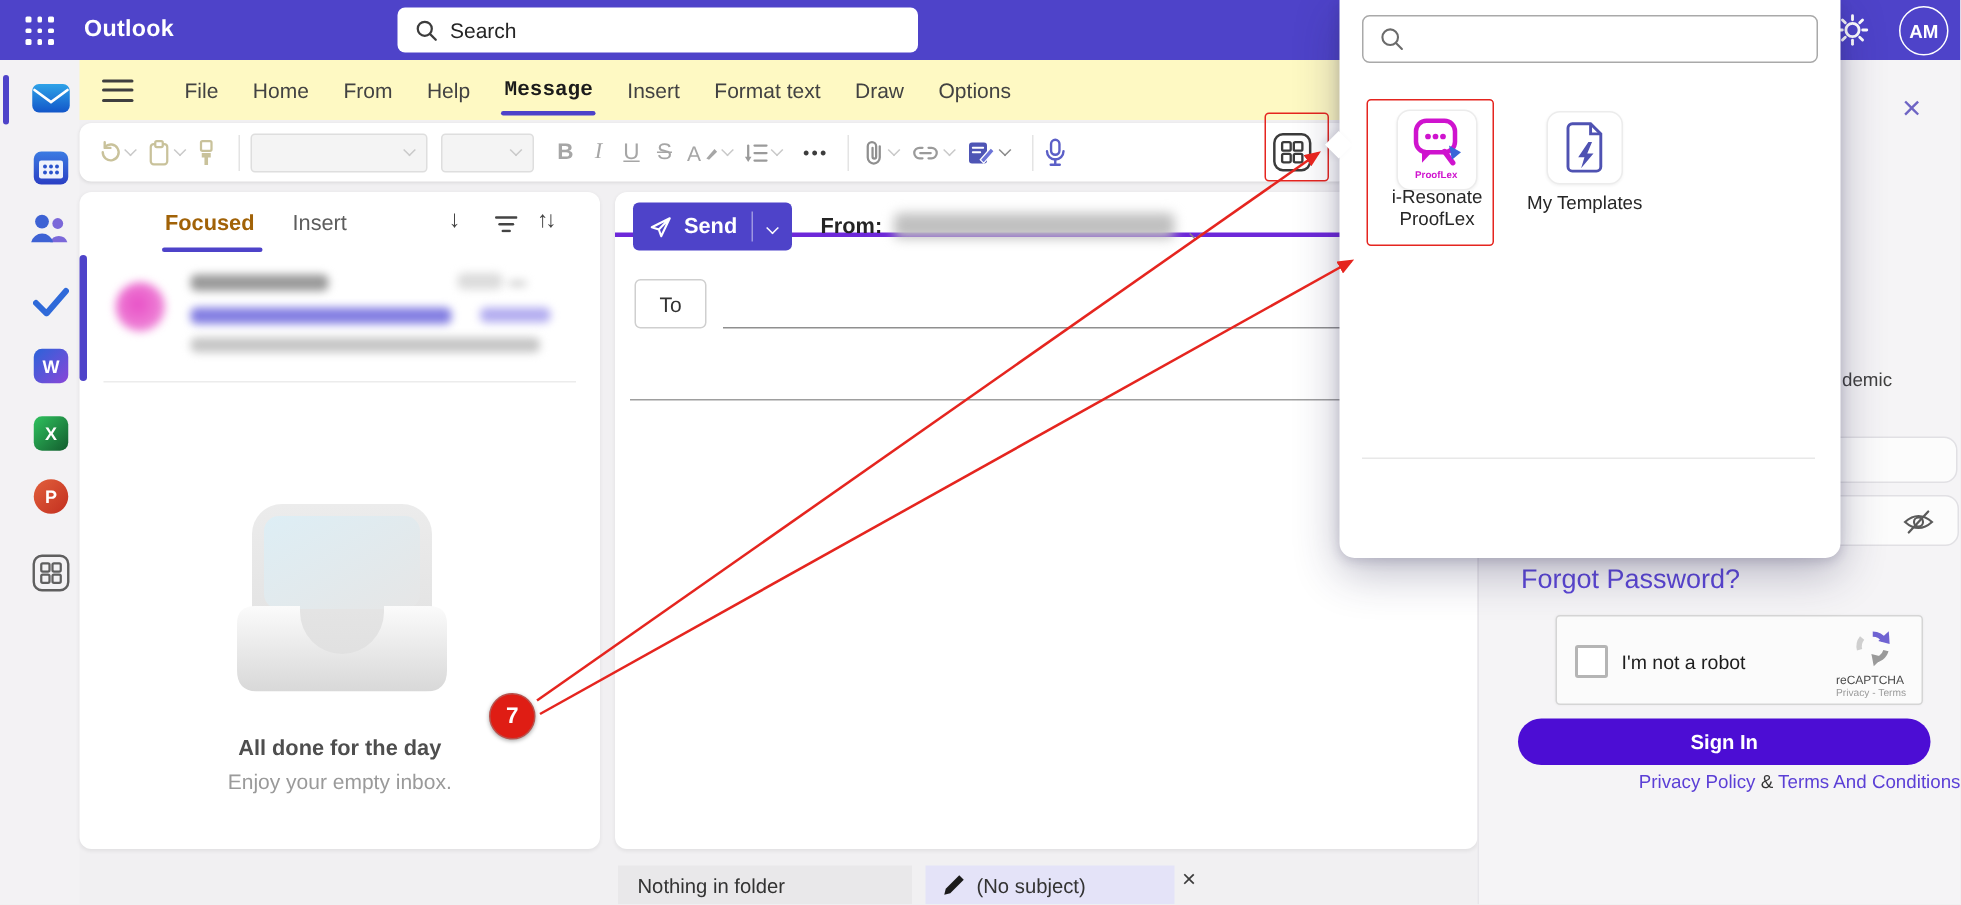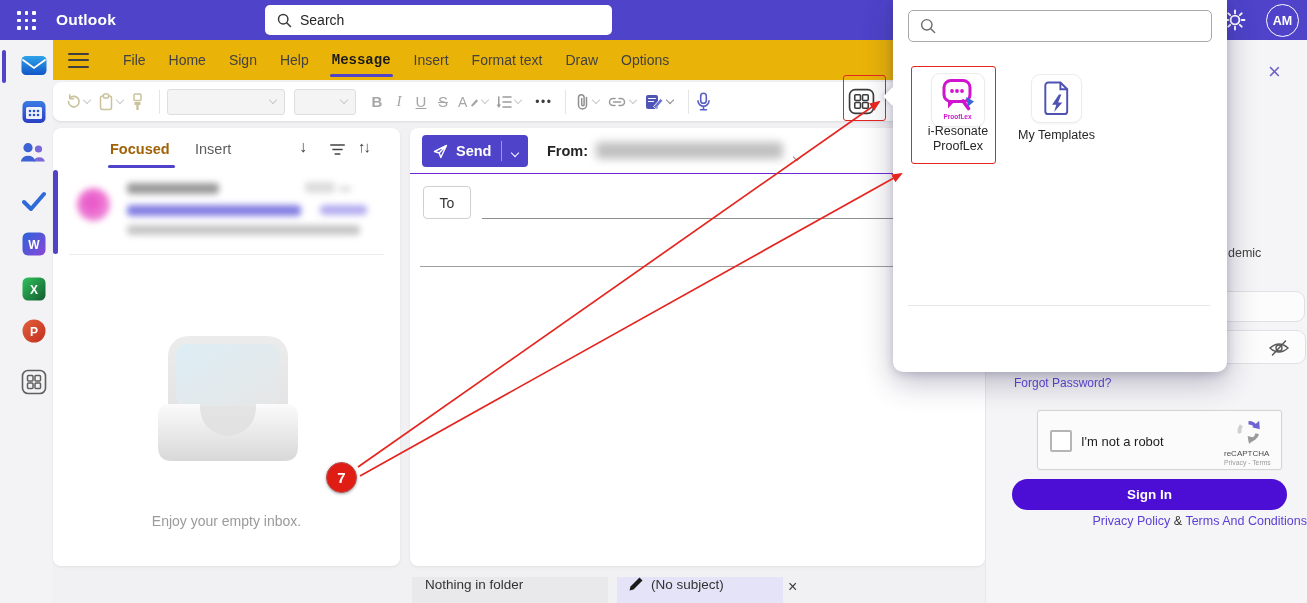--- a/index.html
+++ b/index.html
@@ -22,21 +22,21 @@
   .searchbar input { border:none; outline:none; background:transparent; font-family:inherit; font-size:14px; color:#222; width:280px; }
   .searchbar input::placeholder { color:#252525; opacity:1; }
   .avatar { left:1266px; top:4px; width:33px; height:33px; border:1.6px solid #fff; border-radius:50%; color:#fff; font-size:12.5px; font-weight:bold; display:flex; align-items:center; justify-content:center; }
 
   
   .rail { left:0; top:40px; width:53px; height:563px; background:#f3f2f4; }
   .rail-ind { left:2px; top:50px; width:3.5px; height:33px; background:#4e43c9; border-radius:2px; }
   .railicon { left:20px; width:27px; height:27px; display:flex; align-items:center; justify-content:center; }
 
   
-  .menurow { left:53px; top:40px; width:932px; height:40px; background:#eab308; display:flex; align-items:center; }
+  .menurow { left:53px; top:40px; width:932px; height:40px; background:#fef9c3; display:flex; align-items:center; }
   .hamb { margin-left:15px; margin-right:34px; display:flex; flex-direction:column; gap:4.5px; cursor:pointer; }
   .hamb i { display:block; width:21px; height:2px; background:#3f3f3f; border-radius:1px; }
   .mitem { font-size:14px; color:#424242; margin-right:23px; position:relative; cursor:pointer; white-space:nowrap; }
   .mitem.active { font-weight:bold; color:#1b1b1b;font-family:Liberation Mono, monospace; }
   .mitem.active::after { content:""; position:absolute; left:-2px; right:-2px; bottom:-9px; height:2.6px; background:#4e43c9; border-radius:2px; }
 
   
   .toolbar { left:53px; top:82px; width:847px; height:39px; background:#fff; border-radius:8px; box-shadow:0 1px 2.5px rgba(0,0,0,.09); display:flex; align-items:center; padding-left:12px; }
   .tbtn { display:flex; align-items:center; gap:3px; margin-right:8px; }
   .dd { height:26px; background:#f4f4f4; border:1px solid #dedede; border-radius:3px; display:flex; align-items:center; justify-content:flex-end; padding-right:8px; }
@@ -50,43 +50,43 @@
   .tab { font-size:14.5px; color:#5d5d5d; cursor:pointer; }
   .tab.active { font-weight:bold; color:#a16207; }
   .focus-underline { left:55px; top:37px; width:67px; height:3px; background:#4e43c9; border-radius:2px; }
   .blur { filter:blur(3px); border-radius:4px; }
   .selbar { left:0; top:42px; width:4.5px; height:84px; background:#4e43c9; border-radius:3px; }
 
   .emptytitle { left:0; top:363px; width:347px; text-align:center; font-size:14.5px; font-weight:bold; color:#4e4e4e; }
   .emptysub { left:0; top:385px; width:347px; text-align:center; font-size:14px; color:#9a9a9a; }
 
   
-  .sendrow { left:0; top:0; width:575px; height:46px; border-bottom:1px solid #6d28d9; }
+  .sendrow { left:0; top:0; width:575px; height:30px; border-bottom:3px solid #6d28d9; }
   .sendbtn { left:12px; top:7px; height:32px; background:#4e43c9; border-radius:4px; display:flex; align-items:center; color:#fff; cursor:pointer; }
   .sendlabel { font-size:14.5px; font-weight:bold; margin:0 10px 0 7px; }
   .senddiv { width:1px; height:20px; background:rgba(255,255,255,.45); }
   .fromlabel { left:137px; top:15px; font-size:14.5px; font-weight:bold; color:#242424; }
   .tobtn { left:13px; top:58px; width:48px; height:33px; border:1px solid #cfcfcf; border-radius:4px; background:#fff; font-size:14px; color:#333; display:flex; align-items:center; justify-content:center; cursor:pointer; }
   .toline { left:72px; top:90px; width:489px; height:1px; background:#8f8f8f; }
   .subjinput { left:28px; top:106px; width:400px; border:none; outline:none; font-family:inherit; font-size:14.5px; color:#444; background:transparent; }
   .subjinput::placeholder { color:#5f5f5f; opacity:1; }
   .subjline { left:10px; top:138px; width:555px; height:1px; background:#9e9e9e; }
 
   
-  .stab { top:577px; height:26px; display:flex; font-size:13.5px; color:#333; }
+  .stab { top:577px; height:26px; display:flex; align-items:center; font-size:13.5px; color:#333; }
   .foldertab { left:412px; width:196px; background:#e9e8ea; padding-left:13px; }
   .drafttab { left:617px; width:166px; background:#e4e3f8; padding-left:12px; gap:8px; cursor:pointer; }
   .closedraft { left:788px; top:578px; font-size:16px; color:#3b3b3b; cursor:pointer; }
 
   
   .rightpanel { left:985px; top:40px; width:322px; height:563px; background:#f5f4f6; border-left:1px solid #e7e6ea; }
   .panelclose { left:1268px; top:59px; font-size:22px; color:#6e64c4; cursor:pointer; }
   .partialtext { left:1228px; top:246px; font-size:12.5px; color:#3f3f3f; }
   .sinput { background:#fcfcfc; border:1px solid #e1e0e4; border-radius:9px; }
-  .forgot { left:1014px; top:376px; font-size:12px; color:#5b46d6; cursor:pointer; }
+  .forgot { left:1014px; top:376px; font-size:18px; color:#5b46d6; cursor:pointer; }
   .captcha { left:1037px; top:410px; width:245px; height:60px; background:#fbfbfb; border:1px solid #d5d5d5; border-radius:3px; box-shadow:0 0 2px rgba(0,0,0,.05); }
   .cbox { left:12px; top:19px; width:22px; height:22px; background:#fff; border:2px solid #b5b5b5; border-radius:2px; cursor:pointer; }
   .clabel { left:43px; top:23px; font-size:13px; color:#1d1d1d; }
   .cbrand { left:186px; top:38px; width:70px; font-size:8px; color:#4a4a4a; }
   .clinks { left:186px; top:48px; width:70px; font-size:6.8px; color:#9a9a9a; }
   .signin { left:1012px; top:479px; width:275px; height:31px; background:#4c0dd4; border-radius:15.5px; color:#fff; font-size:13.5px; font-weight:bold; display:flex; align-items:center; justify-content:center; cursor:pointer; }
   .legal { left:985px; top:514px; width:322px; text-align:right; font-size:12.5px; color:#5b3fd6; }
   .legal .amp { color:#333; }
   .legal a { color:#5b3fd6; text-decoration:none; cursor:pointer; }
 
@@ -242,21 +242,21 @@
   </div>
 
   <div class="abs menurow">
     <div class="hamb">
         <i></i>
         <i></i>
         <i></i>
       </div>
     <span class="mitem">File</span>
     <span class="mitem">Home</span>
-    <span class="mitem">Sign</span>
+    <span class="mitem">From</span>
     <span class="mitem">Help</span>
     <span class="mitem active">Message</span>
     <span class="mitem">Insert</span>
     <span class="mitem">Format text</span>
     <span class="mitem">Draw</span>
     <span class="mitem">Options</span>
   </div>
 
   <div class="abs toolbar">
     <span class="tbtn">
@@ -396,20 +396,21 @@
           </linearGradient>
         <linearGradient id="trayFr" x1="0" y1="0" x2="0" y2="1">
             <stop offset="0" stop-color="#fbfbfb"></stop>
             <stop offset="1" stop-color="#d8d8d8"></stop>
           </linearGradient>
       </defs>
       <rect x="10" y="0" width="120" height="106" rx="20" fill="url(#trayTop)"></rect>
       <rect x="18" y="8" width="104" height="62" rx="10" fill="url(#trayIn)"></rect>
       <path d="M12 68 H42 V72 a28 28 0 0 0 56 0 V68 H128 Q140 68 140 80 V111 Q140 125 126 125 H14 Q0 125 0 111 V80 Q0 68 12 68 Z" fill="url(#trayFr)"></path>
     </svg>
+    <div class="abs emptytitle">All done for the day</div>
     <div class="abs emptysub">Enjoy your empty inbox.</div>
   </div>
 
   <div class="abs composecard">
     <div class="abs sendrow">
       <div class="abs sendbtn">
         <svg style="margin-left:10px" width="17" height="17" viewBox="0 0 17 17">
             <path d="M2.5 8.5 L14.5 2.5 L8.8 14.5 L7.2 10 Z M7.2 10 L14.5 2.5" fill="none" stroke="#fff" stroke-width="1.4" stroke-linejoin="round"></path>
           </svg>
         <span class="sendlabel">Send</span>

